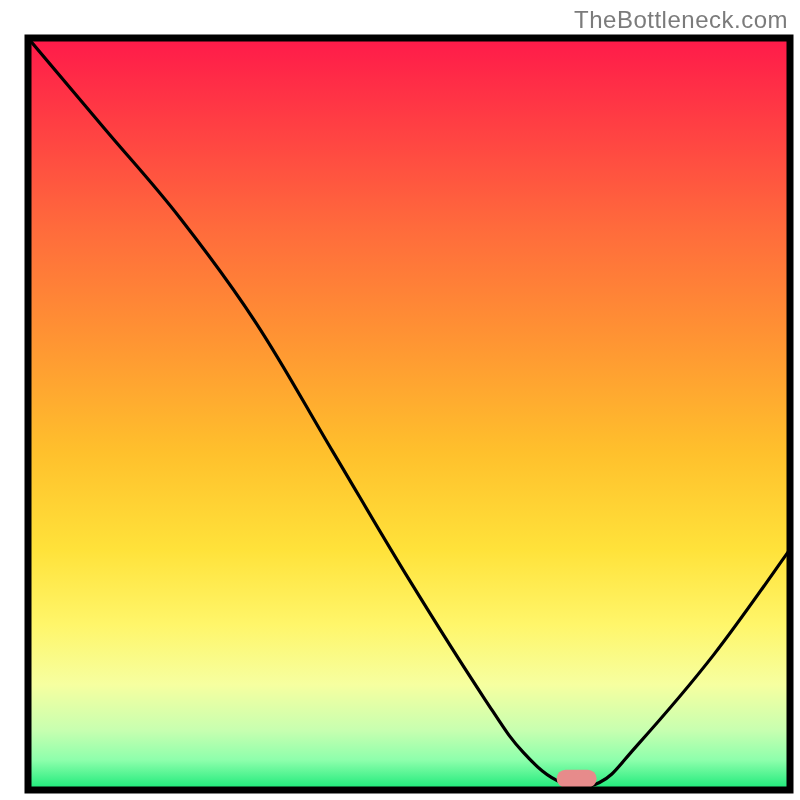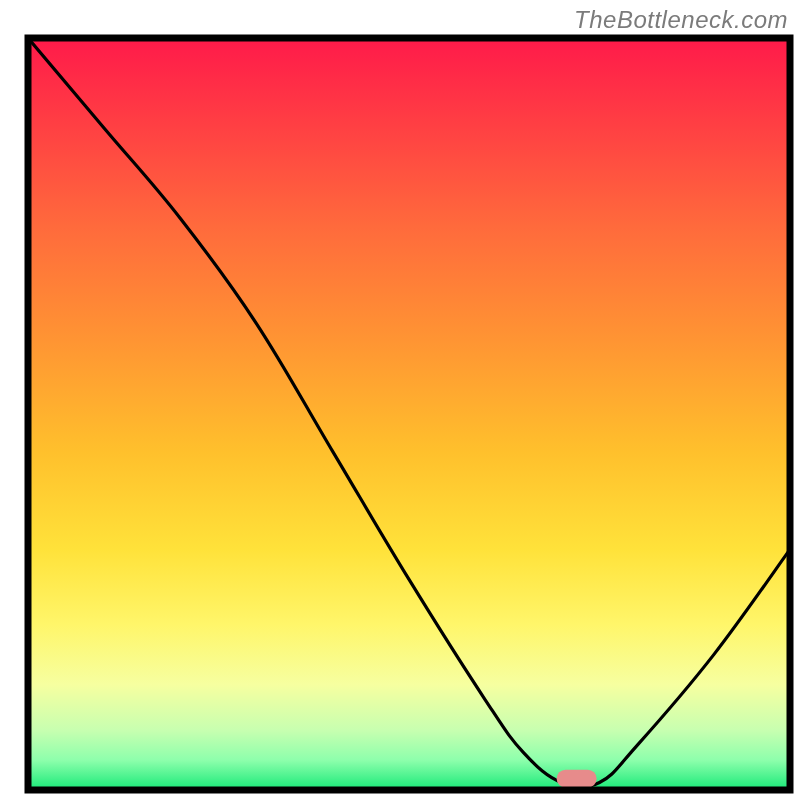--- a/index.html
+++ b/index.html
@@ -6,21 +6,20 @@
     margin: 0;
     padding: 0;
     background: #fff;
     font-family: Arial, Helvetica, sans-serif;
   }
   .frame {
     width: 800px;
     height: 800px;
     position: relative;
     box-sizing: border-box;
-    font-style: italic;
   }
   .watermark {
     position: absolute;
     top: 6px;
     right: 12px;
     color: #7b7b7b;
     font-size: 24px;
     font-weight: 500;
     letter-spacing: 0.5px;
     pointer-events: none;

